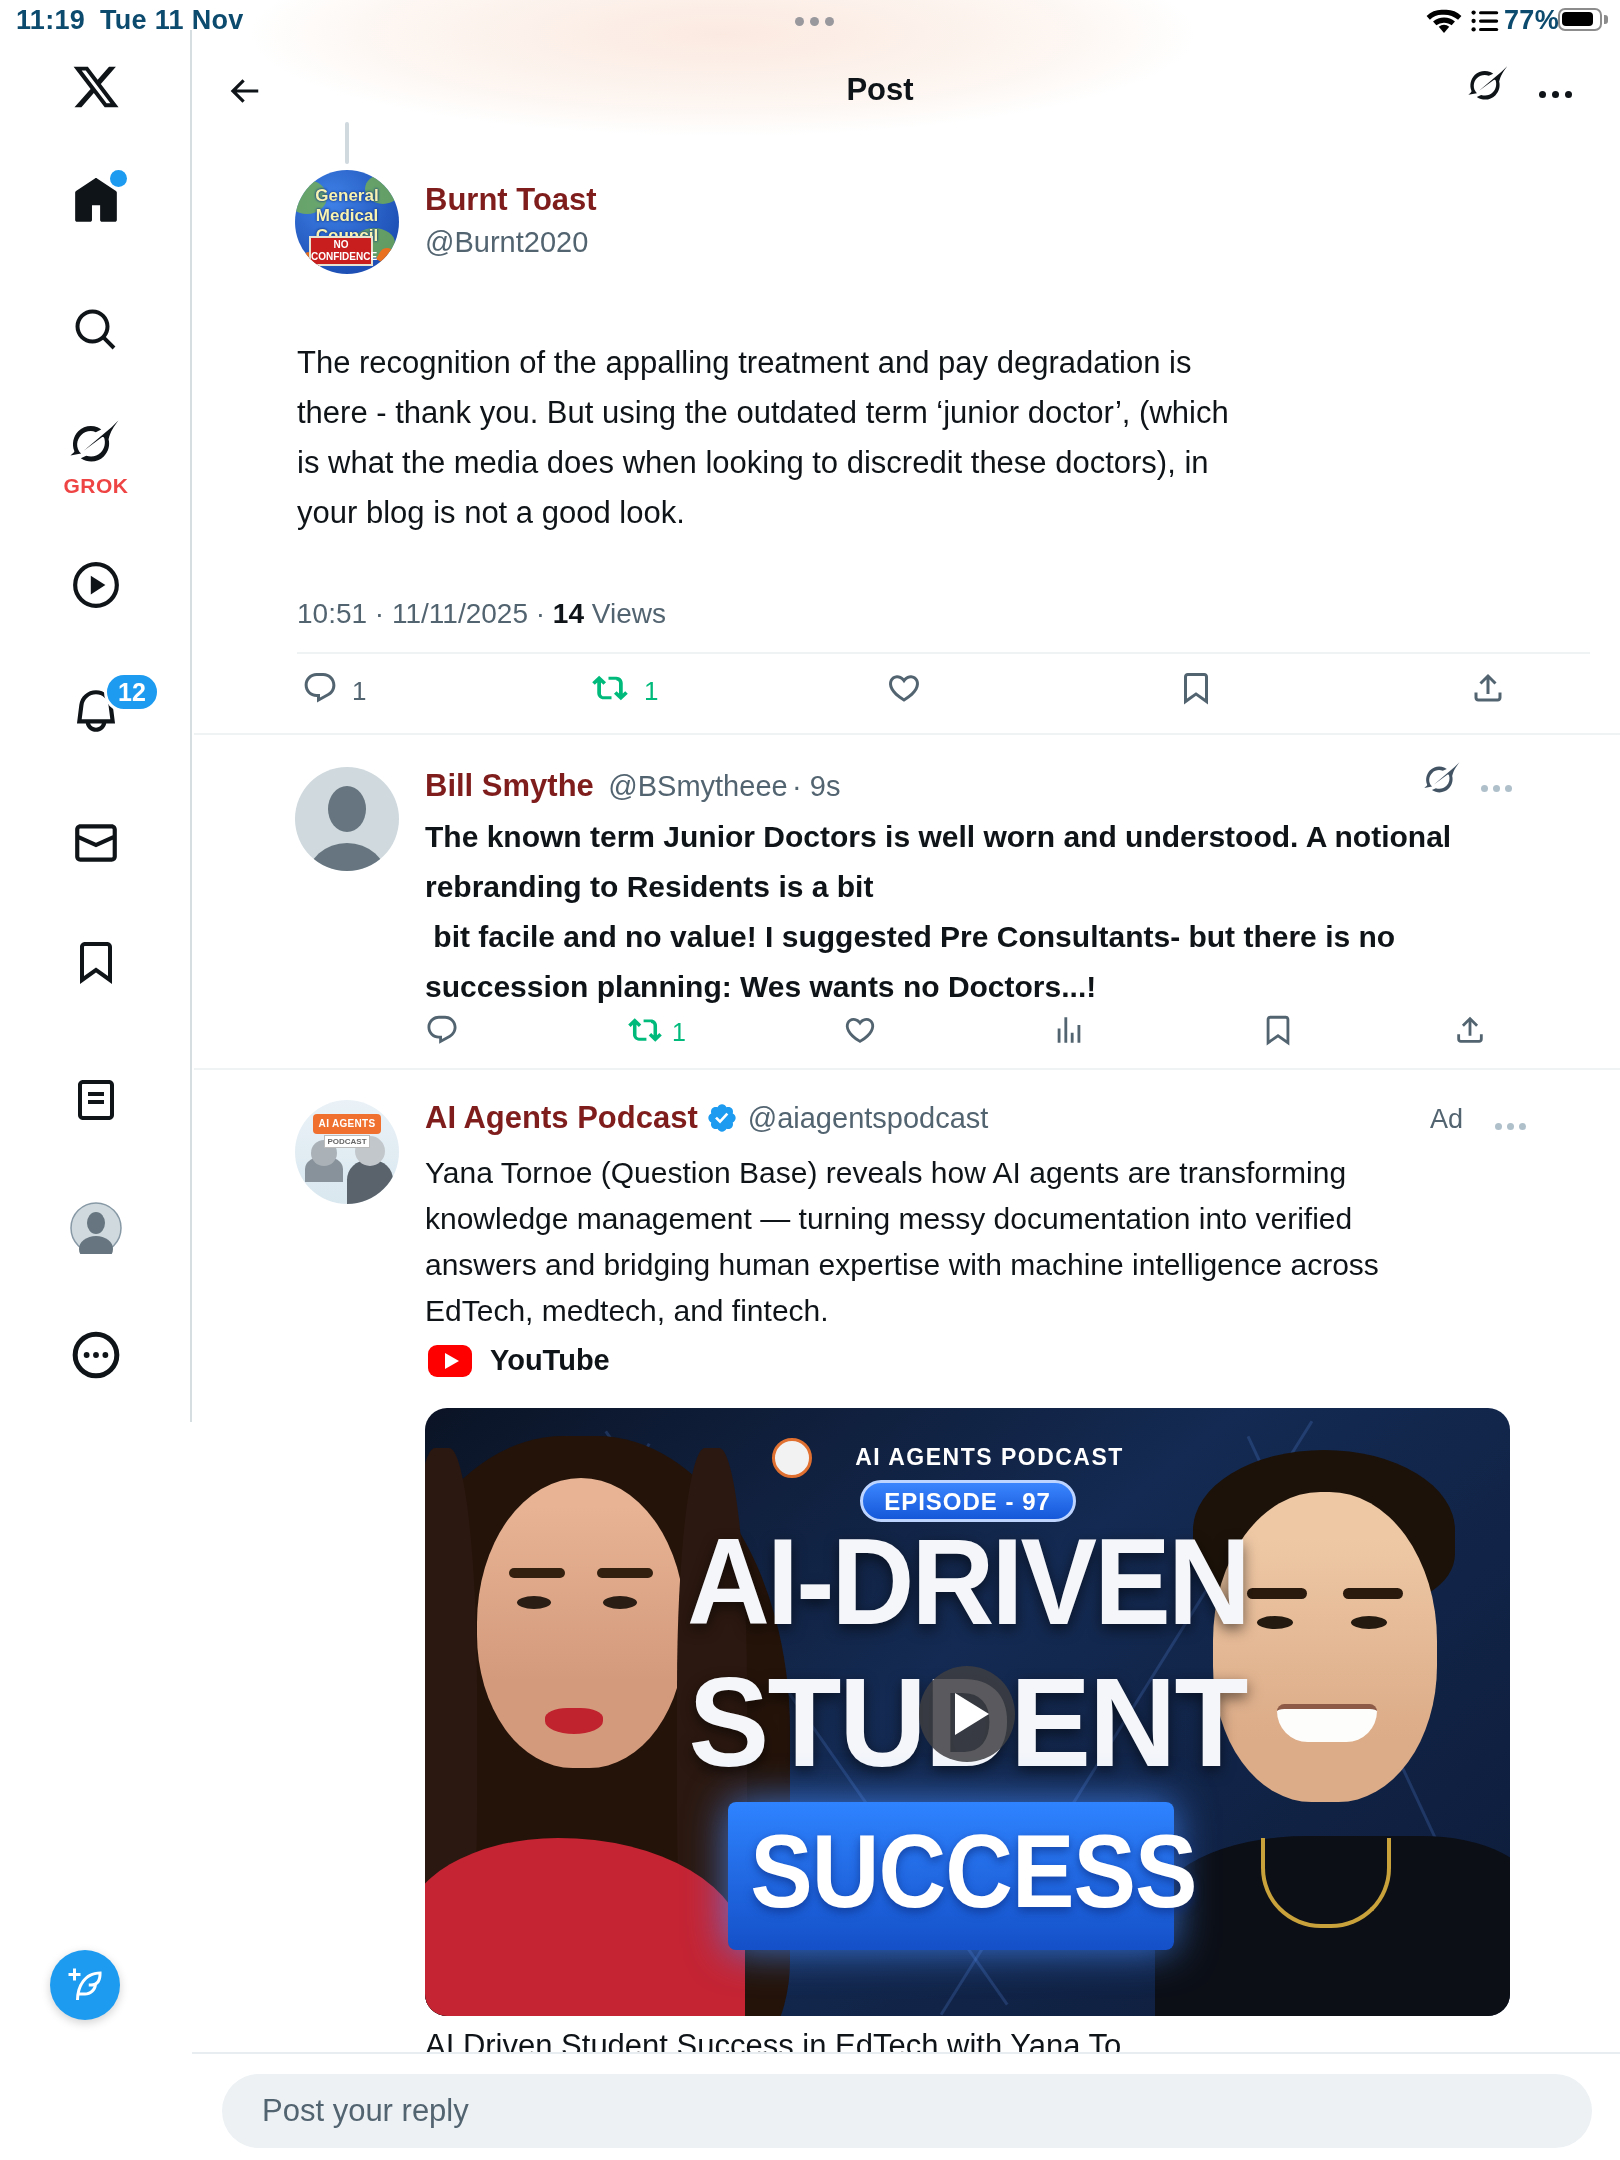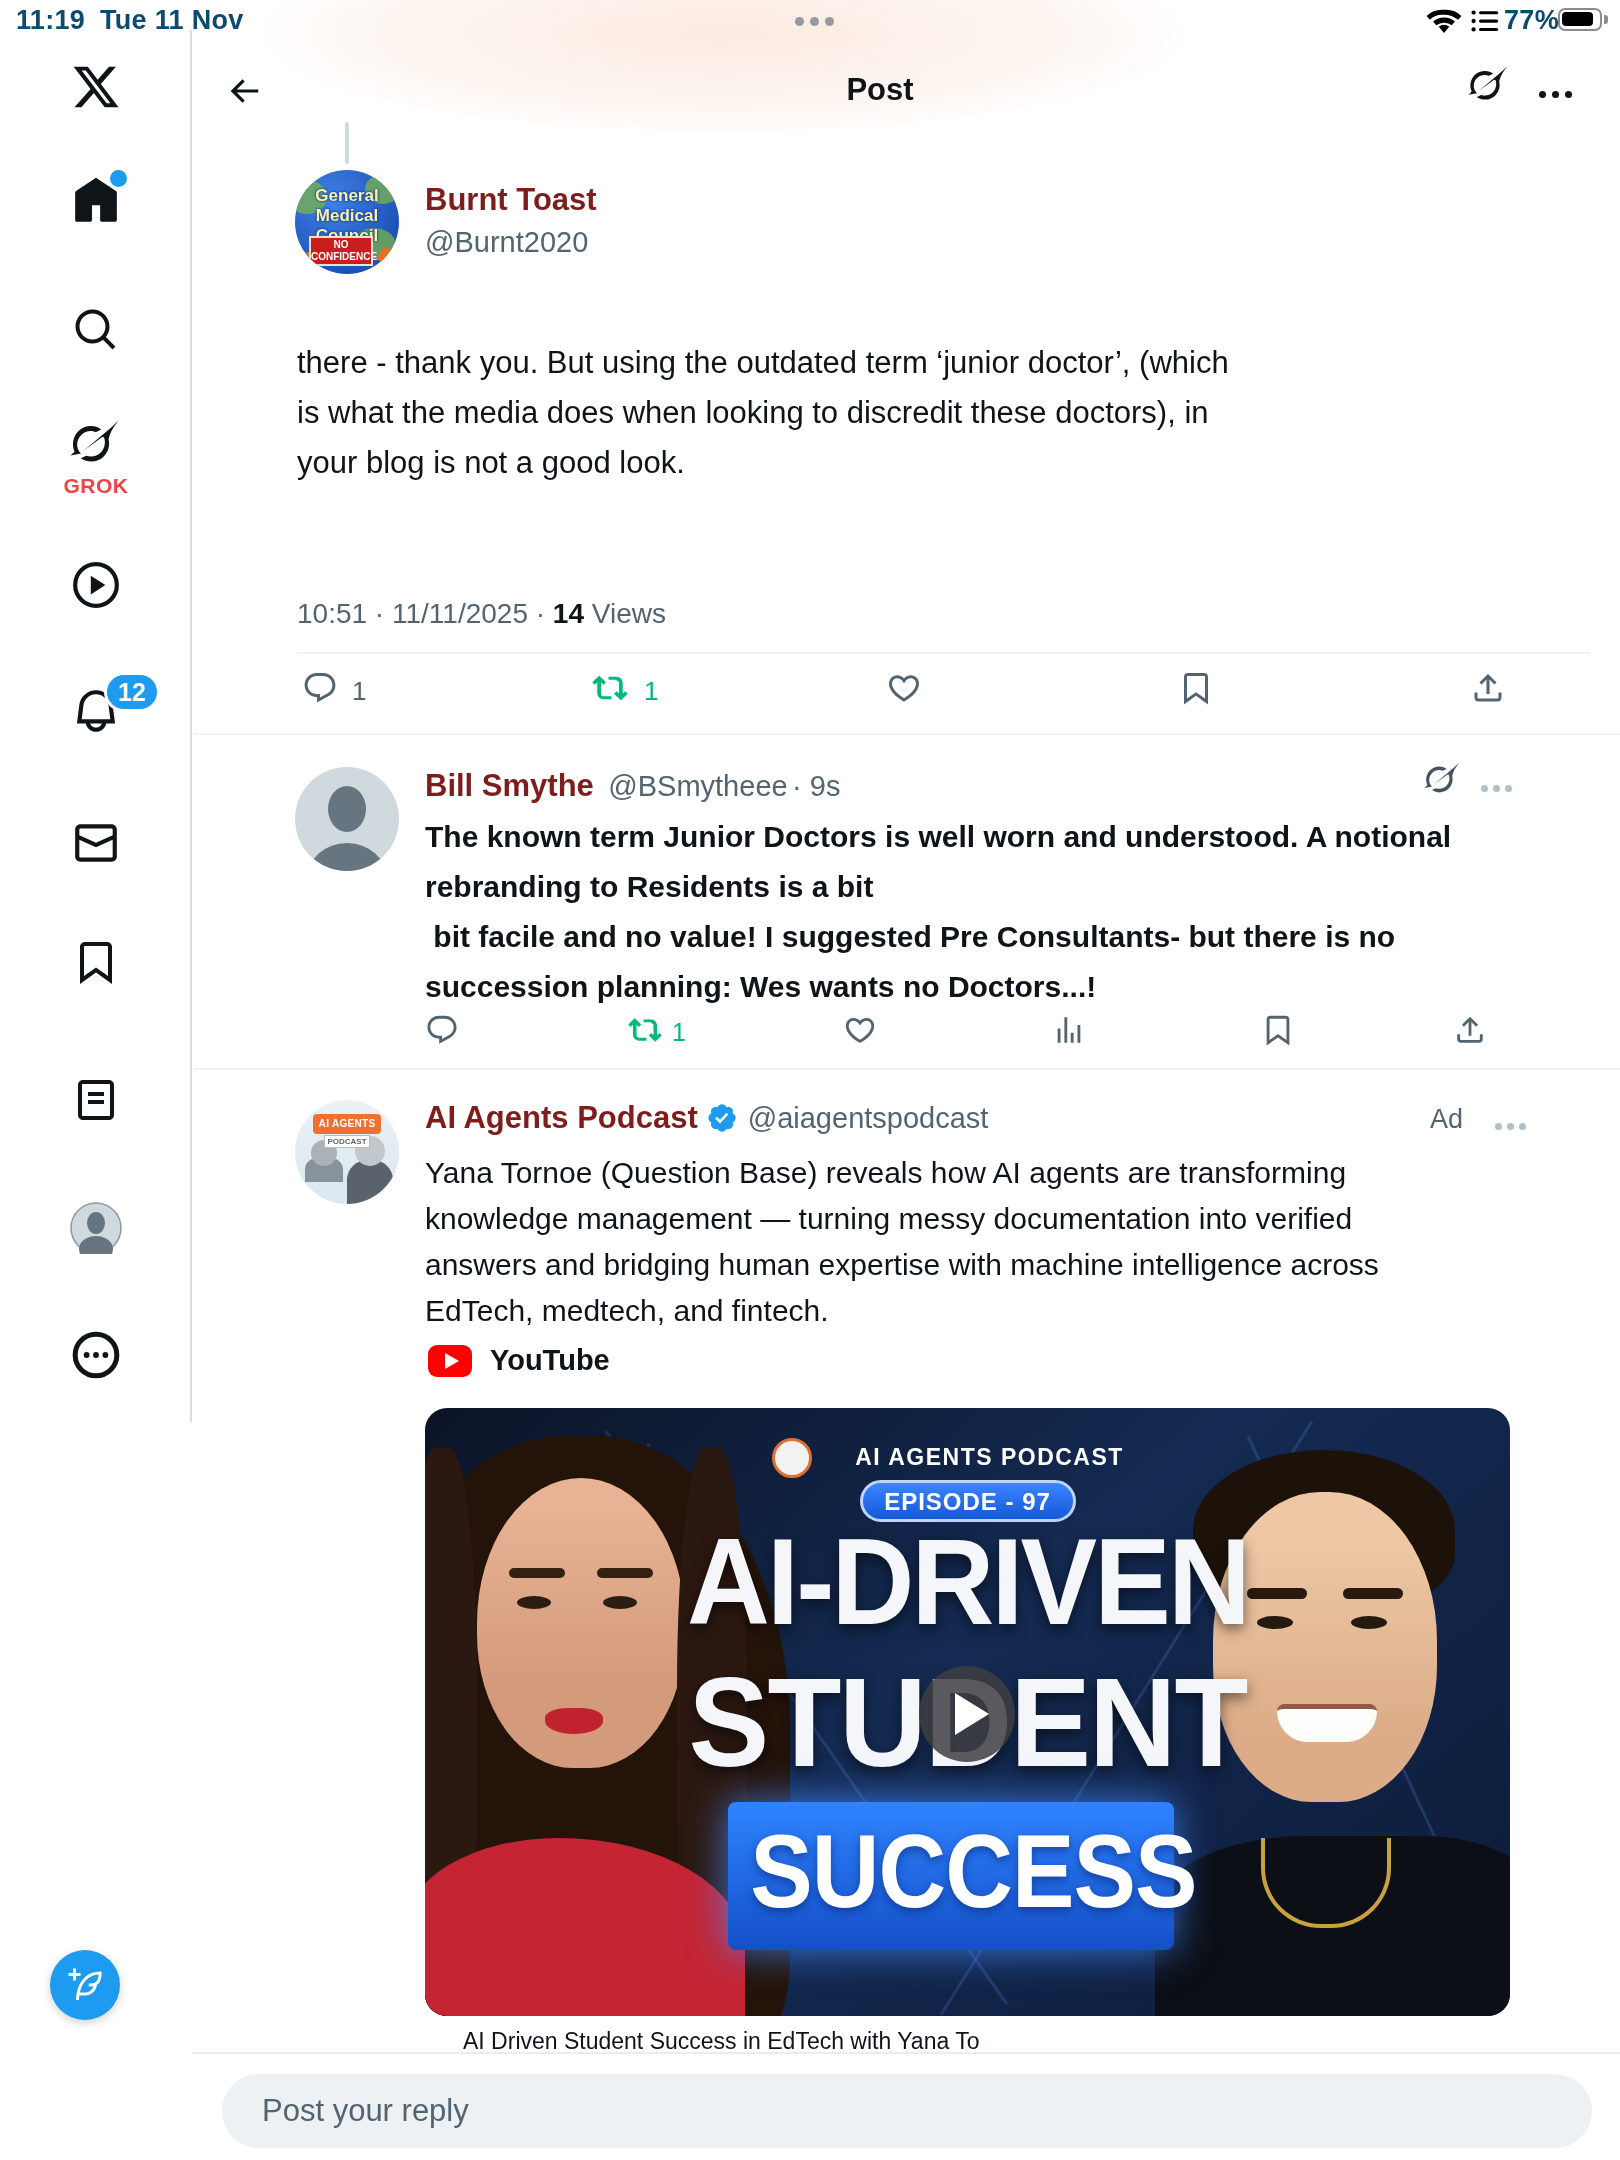--- a/index.html
+++ b/index.html
@@ -90,21 +90,21 @@
   
   .m-hair { position:absolute; left:768px; top:42px; width:262px; height:160px; background:#1c1209; border-radius:50% 50% 35% 35%; }
   .m-face { position:absolute; left:788px; top:84px; width:224px; height:310px; border-radius:48% 48% 44% 44%;
     background:linear-gradient(180deg,#eec8a5 15%,#dcab87 80%); }
   .m-brow { position:absolute; width:60px; height:11px; background:#2a1a0d; border-radius:6px; }
   .m-eye { position:absolute; width:36px; height:13px; background:#241a10; border-radius:50%; }
   .m-smile { position:absolute; left:852px; top:296px; width:100px; height:38px; background:#fdfdfb; border-radius:12px 12px 50px 50px; border-top:5px solid #8c5a46; }
   .m-shirt { position:absolute; left:730px; top:428px; width:380px; height:190px; background:#0c0f16; border-radius:40% 30% 0 0; }
   .m-chain { position:absolute; left:836px; top:430px; width:130px; height:90px; border:4px solid #caa23c; border-top:none; border-radius:0 0 60px 60px; background:transparent; }
   
-  .caption { position:absolute; left:425px; top:2028px; font-size:23px; color:#0f1419; white-space:nowrap;margin-left:38px; }
+  .caption { position:absolute; left:425px; top:2028px; font-size:31px; color:#0f1419; white-space:nowrap; }
   .replybar { position:absolute; left:192px; top:2052px; width:1428px; height:108px; background:#fff; border-top:2px solid #e7edf0; }
   .replypill { position:absolute; left:30px; top:20px; width:1370px; height:74px; border-radius:37px; background:#edf1f4; }
   .replyph { position:absolute; left:40px; top:0; line-height:74px; font-size:31px; color:#536471; }
   .icon { display:block; }
 </style>
 </head>
 <body>
 
 <div class="screen">
   <div class="warmglow"></div>
@@ -239,20 +239,21 @@
     <div class="gmc-txt" style="top:36px;">Medical</div>
     <div class="gmc-txt" style="top:56px;">Council</div>
     <div class="flame" style="left:6px; bottom:6px; transform:rotate(-20deg);"></div>
     <div class="flame" style="right:4px; bottom:10px; transform:rotate(30deg);"></div>
     <div class="gmc-banner">NO CONFIDENCE</div>
   </div>
   <div class="abs name" style="left:425px; top:182px;">Burnt Toast</div>
   <div class="abs handle" style="left:425px; top:226px;">@Burnt2020</div>
 
   <div class="abs" style="left:297px; top:338px;">
+    <div class="body-line">The recognition of the appalling treatment and pay degradation is</div>
     <div class="body-line">there - thank you. But using the outdated term ‘junior doctor’, (which</div>
     <div class="body-line">is what the media does when looking to discredit these doctors), in</div>
     <div class="body-line">your blog is not a good look.</div>
   </div>
 
   <div class="abs meta" style="left:297px; top:598px;">
     <span>10:51</span>
     <span> · </span>
     <span>11/11/2025</span>
     <span> · </span>

